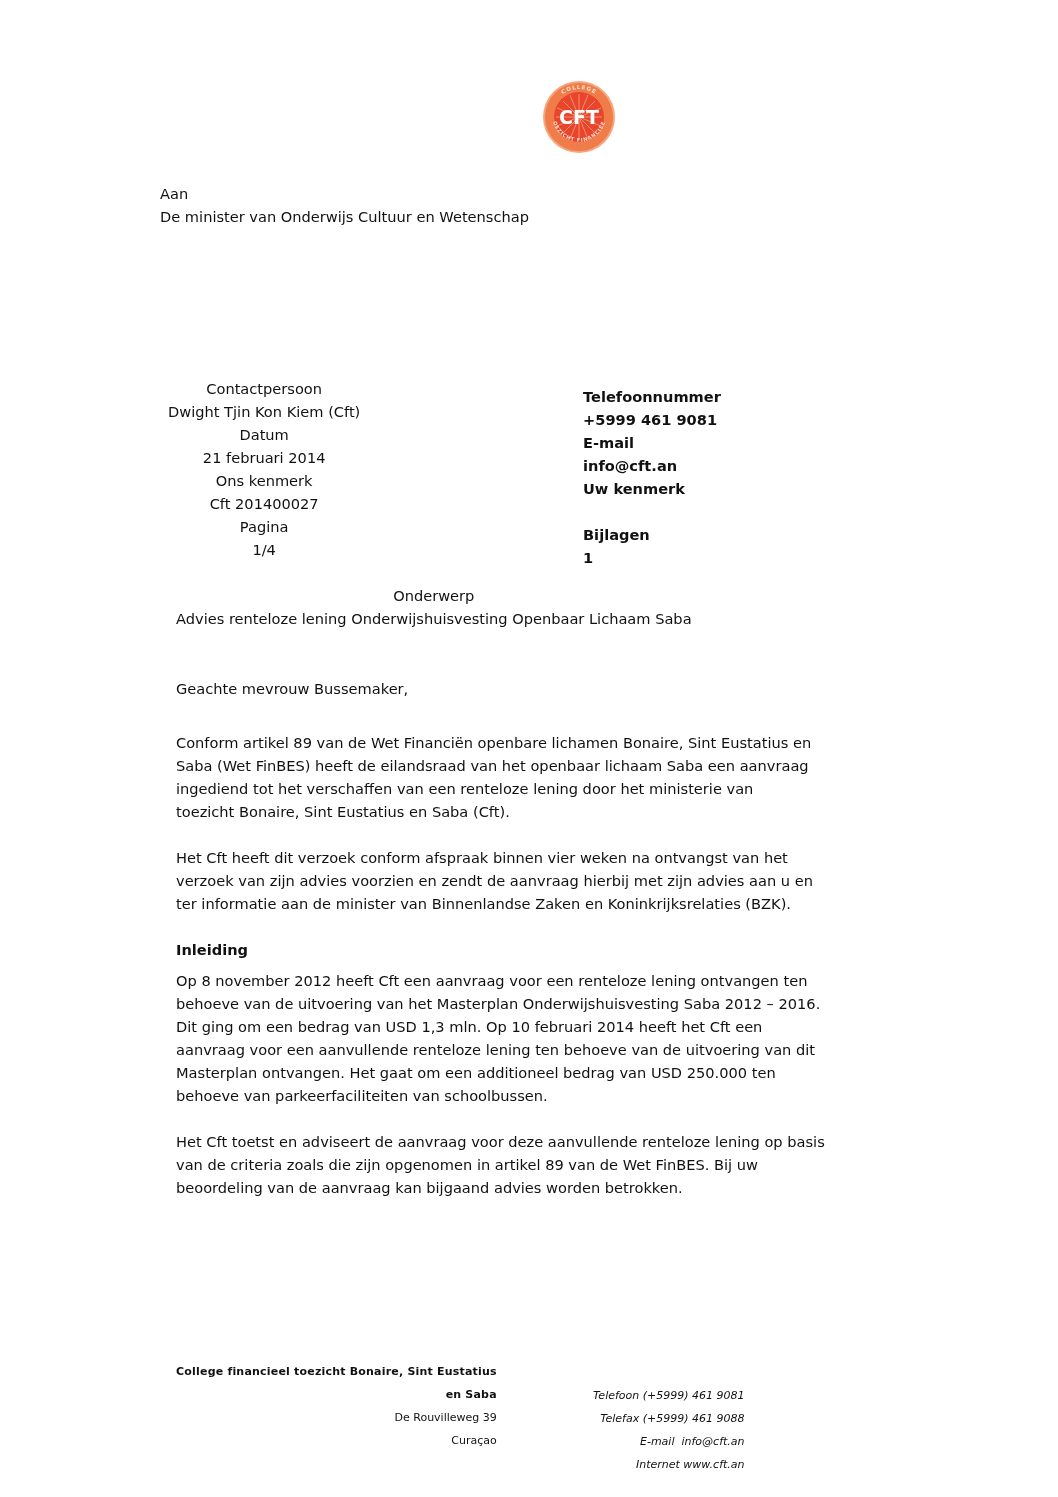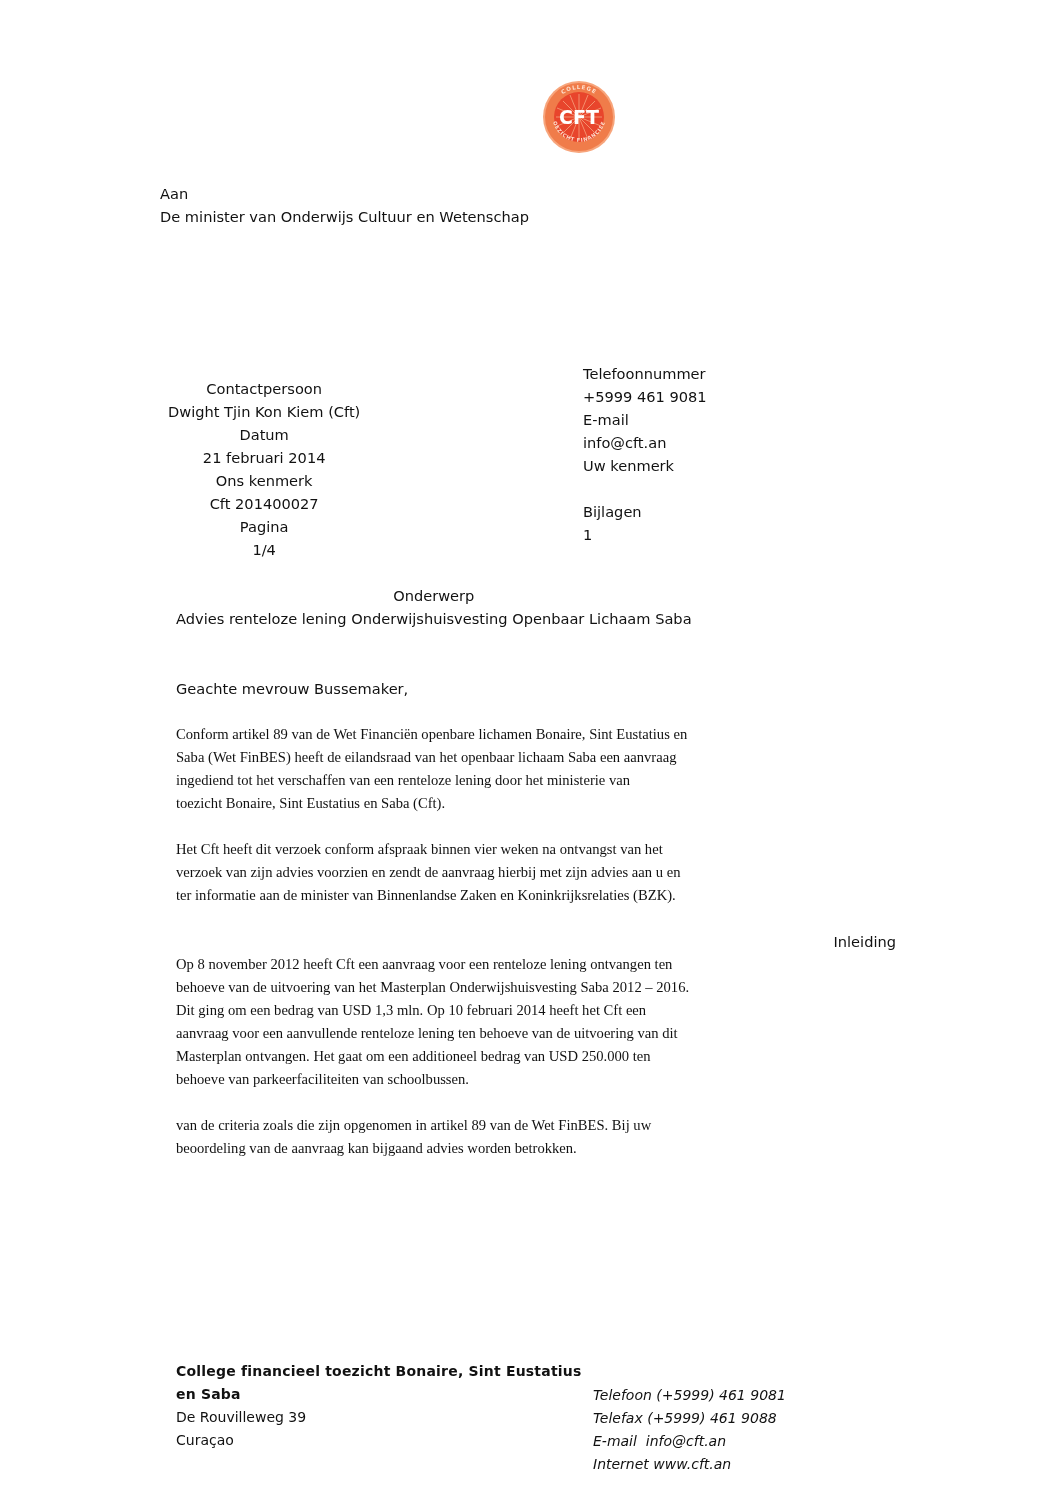--- a/index.html
+++ b/index.html
@@ -6,31 +6,31 @@
     body {
       width: 1058px; height: 1497px; position: relative; overflow: hidden;
       font-family: "DejaVu Sans", sans-serif; color: #111111;
       font-size: 14.6px;
     }
     .abs { position: absolute; }
     .line { white-space: nowrap; line-height: 23px; }
     .logo { left: 542px; top: 80px; width: 74px; height: 74px; }
     .addr { left: 160px; top: 182px; }
     .meta-left { left: 168px; top: 377px; text-align: center; }
-    .meta-right { left: 583px; top: 362px; }
+    .meta-right { left: 583px; top: 385px; font-weight: bold; }
     .subject { left: 176px; top: 584px; text-align: center; }
     .salutation { left: 176px; top: 677px; }
     .body { left: 176px; top: 723px; width: 720px; }
-    .para { margin: 0 0 23px 0; line-height: 23px; font-family: Liberation Serif, serif; }
+    .para { margin: 8px 0 23px 0; line-height: 23px; }
     .para .line { display: block; }
-    .heading { font-weight: normal; display: block; line-height: 23px; text-align: right; }
+    .heading { font-weight: bold; display: block; line-height: 23px; }
     .footer-left { left: 176px; top: 1360px; }
     .footer-left .bold { font-weight: bold; font-size: 13.8px; letter-spacing: 0.2px; }
     .footer-right { left: 593px; top: 1384px; font-style: italic; }
-    .footer-left .line, .footer-right .line { font-size: 14px; line-height: 23px; }
+    .footer-left .line, .footer-right .line { font-size: 11px; line-height: 23px; text-align: right; }
   </style>
 </head>
 <body>
 
 <div class="abs logo">
   <svg width="74" height="74" viewBox="0 0 74 74">
     <circle cx="37" cy="37" r="36" fill="#f7a57c"></circle>
     <circle cx="37" cy="37" r="34" fill="#f07c4a"></circle>
     <circle cx="37" cy="37" r="25" fill="#e8452c"></circle>
     <g stroke="#f7b08a" stroke-width="1" opacity="0.7">
@@ -104,20 +104,21 @@
   <span class="heading">Inleiding</span>
   <div class="para">
     <span class="line">Op 8 november 2012 heeft Cft een aanvraag voor een renteloze lening ontvangen ten</span>
     <span class="line">behoeve van de uitvoering van het Masterplan Onderwijshuisvesting Saba 2012 – 2016.</span>
     <span class="line">Dit ging om een bedrag van USD 1,3 mln. Op 10 februari 2014 heeft het Cft een</span>
     <span class="line">aanvraag voor een aanvullende renteloze lening ten behoeve van de uitvoering van dit</span>
     <span class="line">Masterplan ontvangen. Het gaat om een additioneel bedrag van USD 250.000 ten</span>
     <span class="line">behoeve van parkeerfaciliteiten van schoolbussen.</span>
   </div>
   <div class="para">
+    <span class="line">Het Cft toetst en adviseert de aanvraag voor deze aanvullende renteloze lening op basis</span>
     <span class="line">van de criteria zoals die zijn opgenomen in artikel 89 van de Wet FinBES. Bij uw</span>
     <span class="line">beoordeling van de aanvraag kan bijgaand advies worden betrokken.</span>
   </div>
 </div>
 
 <div class="abs footer-left">
   <div class="line bold">College financieel toezicht Bonaire, Sint Eustatius</div>
   <div class="line bold">en Saba</div>
   <div class="line">De Rouvilleweg 39</div>
   <div class="line">Curaçao</div>

